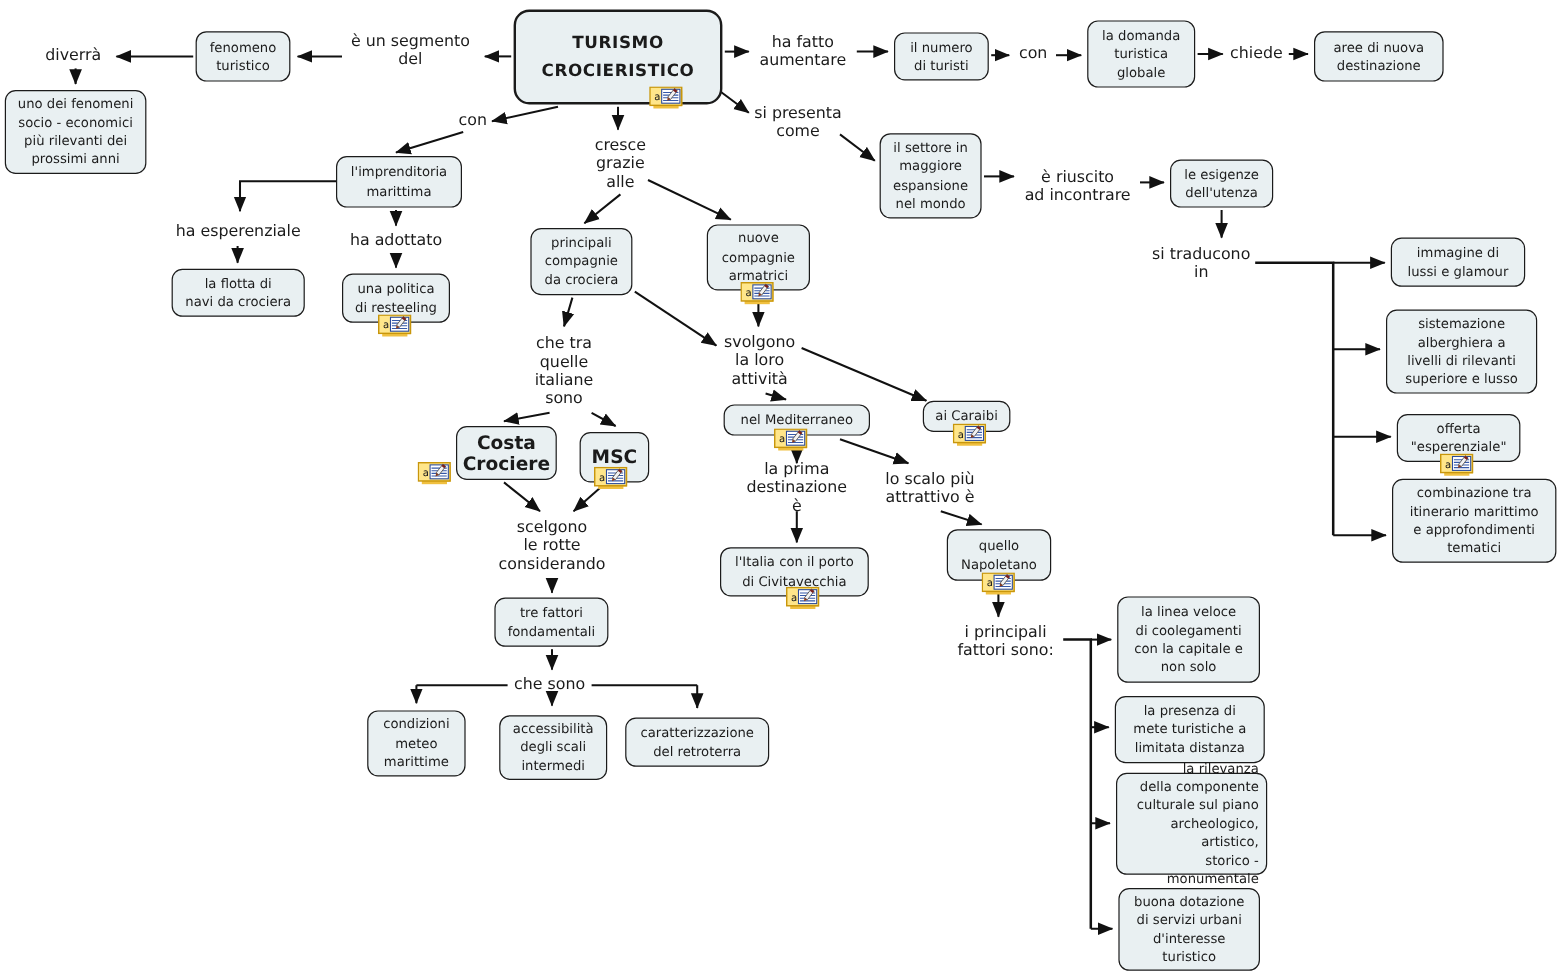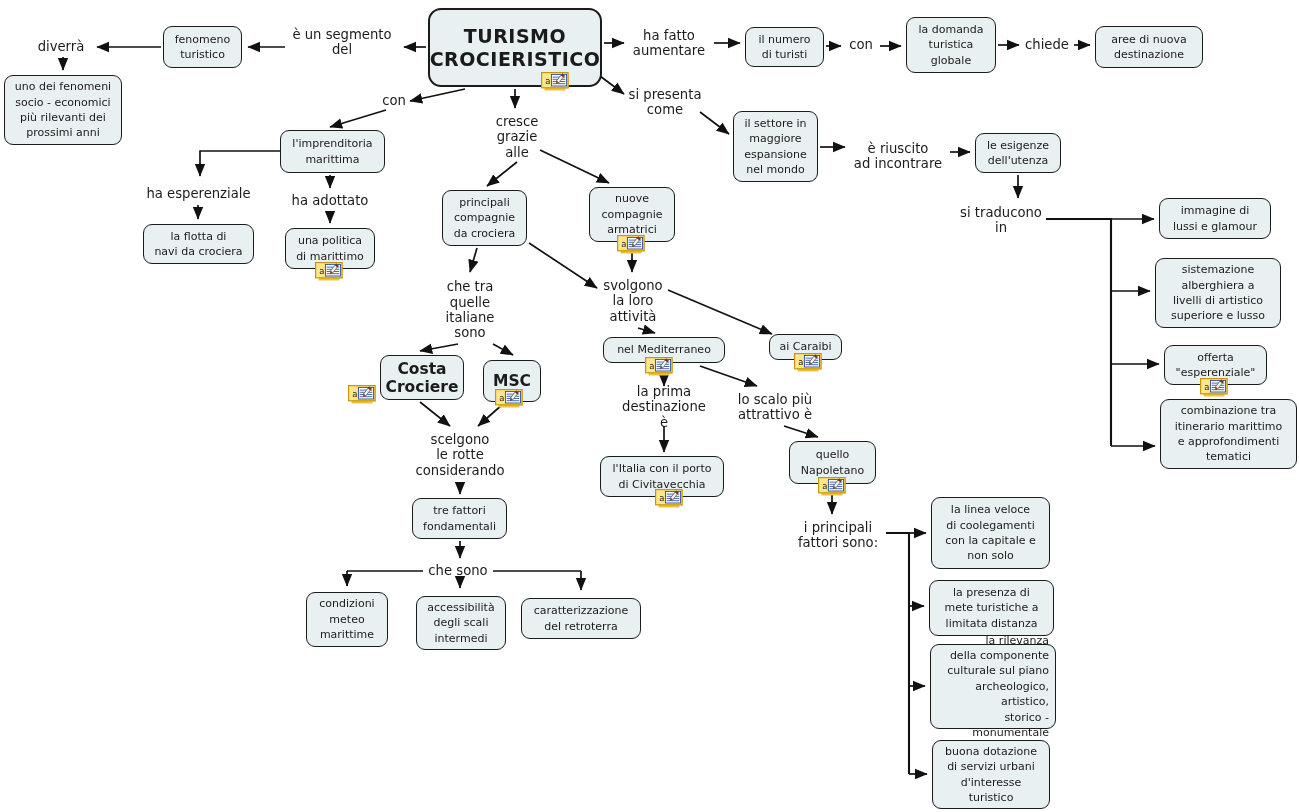--- a/index.html
+++ b/index.html
@@ -35,21 +35,21 @@
     color:#1b1b1b;
     font-size:11px;
     line-height:15.4px;
     padding:3px 6px;
     white-space:pre-line;
     z-index:3;
   }
   .node.root{
     border-width:2.2px;
     border-radius:13px;
-    font-size:19px;
+    font-size:14px;
     line-height:23px;
     font-weight:bold;
     letter-spacing:0.5px;
   }
   .node.strong{
     font-weight:bold;
     font-size:15.5px;
     line-height:18px;
   }
   
@@ -281,21 +281,21 @@
 maggiore
 espansione
 nel mondo</div>
       <div class="node" style="left: 975px; top: 133px; width: 86px; height: 40px;">le esigenze
 dell'utenza</div>
       <div class="node" style="left: 280px; top: 130px; width: 105px; height: 43px;">l'imprenditoria
 marittima</div>
       <div class="node" style="left: 143px; top: 224px; width: 111px; height: 40px;">la flotta di
 navi da crociera</div>
       <div class="node" style="left: 285px; top: 228px; width: 90px; height: 41px;">una politica
-di marittimo</div>
+di resteeling</div>
       <div class="note-icon" style="left: 315px; top: 262px;">
         <svg width="29" height="19" viewBox="0 0 29 19" xmlns="http://www.w3.org/2000/svg">
           <path d="M3.5 3.5 h24 v13 h-3 v2 h-21 z" fill="#f0c040"></path>
           <rect x="0.6" y="0.6" width="26.5" height="15.2" fill="#ffe68a" stroke="#c8960c" stroke-width="1.2"></rect>
           <text x="4.2" y="11.6" font-family="DejaVu Sans, sans-serif" font-size="8.4" fill="#1b1b1b">a</text>
           <rect x="10.4" y="2.4" width="15.2" height="11.6" fill="#ffffff" stroke="#2b4b9b" stroke-width="0.9"></rect>
           <g stroke="#3558a8" stroke-width="0.9">
             <line x1="11.6" y1="5.1" x2="24.3" y2="5.1"></line>
             <line x1="11.6" y1="7.3" x2="24.3" y2="7.3"></line>
             <line x1="11.6" y1="9.5" x2="24.3" y2="9.5"></line>
@@ -463,21 +463,21 @@
 marittime</div>
       <div class="node" style="left: 416px; top: 596px; width: 90px; height: 54px;">accessibilità
 degli scali
 intermedi</div>
       <div class="node" style="left: 521px; top: 598px; width: 120px; height: 41px;">caratterizzazione
 del retroterra</div>
       <div class="node" style="left: 1159px; top: 198px; width: 112px; height: 41px;">immagine di
 lussi e glamour</div>
       <div class="node" style="left: 1155px; top: 258px; width: 126px; height: 70px;">sistemazione
 alberghiera a
-livelli di artistico
+livelli di rilevanti
 superiore e lusso</div>
       <div class="node" style="left: 1164px; top: 345px; width: 103px; height: 40px;">offerta
 "esperenziale"</div>
       <div class="note-icon" style="left: 1200px; top: 378px;">
         <svg width="29" height="19" viewBox="0 0 29 19" xmlns="http://www.w3.org/2000/svg">
           <path d="M3.5 3.5 h24 v13 h-3 v2 h-21 z" fill="#f0c040"></path>
           <rect x="0.6" y="0.6" width="26.5" height="15.2" fill="#ffe68a" stroke="#c8960c" stroke-width="1.2"></rect>
           <text x="4.2" y="11.6" font-family="DejaVu Sans, sans-serif" font-size="8.4" fill="#1b1b1b">a</text>
           <rect x="10.4" y="2.4" width="15.2" height="11.6" fill="#ffffff" stroke="#2b4b9b" stroke-width="0.9"></rect>
           <g stroke="#3558a8" stroke-width="0.9">

